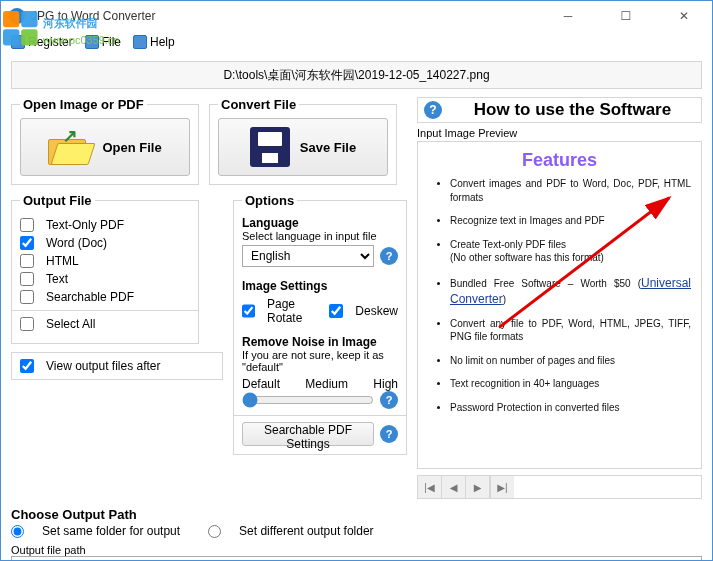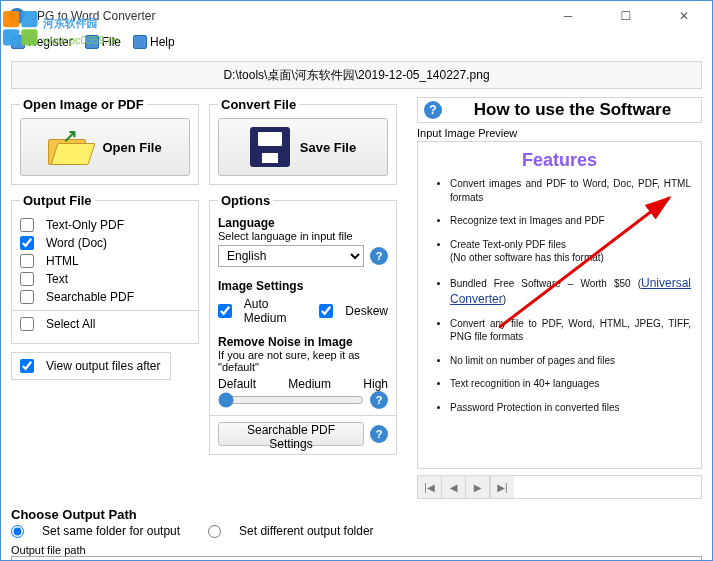--- a/index.html
+++ b/index.html
@@ -55,21 +55,21 @@
 .outpath input{width:100%;height:22px;border:1px solid #aaa;padding:0 6px}
 .leftstack{width:396px}
 .arrow{position:absolute;top:85px;left:60px;transform:rotate(-26deg) scaleX(1);pointer-events:none}
 .saveicon{width:40px;height:40px;background:#22285f;position:relative;border-radius:3px}
 .saveicon::before{content:"";position:absolute;top:5px;left:8px;width:24px;height:14px;background:#fff;border-radius:1px}
 .saveicon::after{content:"";position:absolute;bottom:4px;left:12px;width:16px;height:10px;background:#fff}
 .openicon{width:44px;height:36px;position:relative}
 .openicon .back{position:absolute;width:38px;height:26px;background:#f6c24a;border:1px solid #c49520;bottom:0;left:0;border-radius:2px}
 .openicon .front{position:absolute;width:38px;height:22px;background:#fff06a;border:1px solid #c49520;bottom:0;left:6px;transform:skewX(-18deg);border-radius:2px}
 .openicon .arr{position:absolute;top:-4px;left:14px;color:#2e8a2e;font-size:18px;font-weight:bold}
-.viewchk{margin-top:8px;border:1px solid #d6d6d6;padding:6px 8px;width:160px}
+.viewchk{margin-top:8px;border:1px solid #d6d6d6;padding:6px 8px;width:212px}
 </style>
 </head>
 <body>
 
 <svg class="watermark" width="220" height="55" viewBox="0 0 220 55">
   <g>
     <rect x="0" y="6" width="18" height="18" rx="3" fill="#ff8a00"></rect>
     <rect x="20" y="6" width="18" height="18" rx="3" fill="#3aa0e8"></rect>
     <rect x="0" y="26" width="18" height="18" rx="3" fill="#3aa0e8"></rect>
     <rect x="20" y="26" width="18" height="18" rx="3" fill="#7ac943"></rect>
@@ -176,21 +176,21 @@
           <div class="sublabel">Language</div>
           <div class="subtext">Select language in input file</div>
           <div class="opt-row" style="margin-top:3px">
             <select class="combo"><option>English</option></select>
             <span class="qs">?</span>
           </div>
           <div class="sublabel" style="margin-top:12px">Image Settings</div>
           <div class="opt-row">
             <label class="chk" style="flex:1">
                 <input type="checkbox" checked="" style="">
-                <span>Auto Medium</span>
+                <span>Page Rotate</span>
               </label>
             <label class="chk">
                 <input type="checkbox" checked="" style="">
                 <span>Deskew</span>
               </label>
           </div>
           <div class="sublabel" style="margin-top:6px">Remove Noise in Image</div>
           <div class="subtext">If you are not sure, keep it as "default"</div>
           <div class="slider-lbls">
             <span>Default</span>

